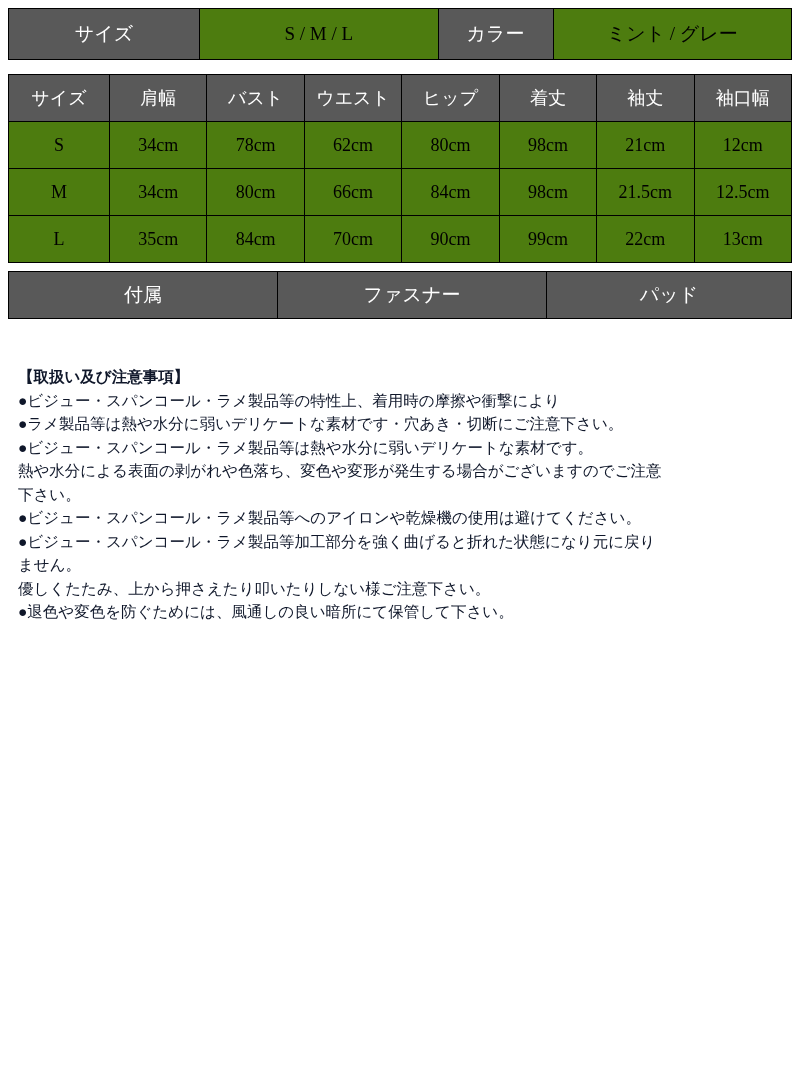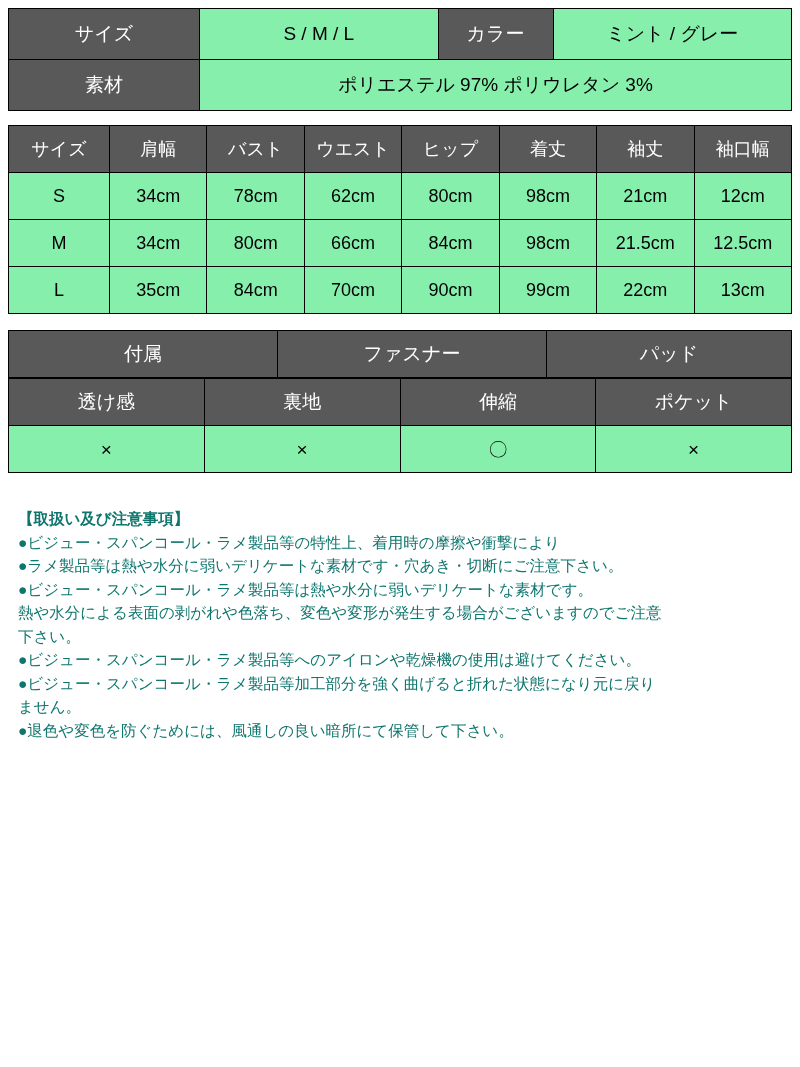--- a/index.html
+++ b/index.html
@@ -12,90 +12,87 @@
     height: 1067px;
     font-family: "Liberation Sans", sans-serif;
     color: #000000;
     position: relative;
   }
   .page {
     width: 672px;
     height: 1067px;
     box-sizing: border-box;
     padding: 8px 8px 0 8px;
+    font-family: Liberation Serif, serif;
   }
 
   table {
     border-collapse: collapse;
     width: 784px;
     table-layout: fixed;
   }
 
   
   td {
     border: 1px solid #000;
     text-align: center;
     vertical-align: middle;
     font-size: 19px;
     padding: 8px 2px;
-    background: #86efac;
+    background: #4d7c0f;
   }
   td.head {
     background: #595959;
     color: #ffffff;
     font-weight: normal;
   }
 
   
   .t-basic td { height: 34px; font-size: 19px; }
   .t-basic .lbl { width: 186px; }
 
   
   .t-meas { margin-top: 14px; }
   .t-meas td { height: 30px; font-size: 18px; }
   .t-meas tr.hdr td { background: #595959; color: #ffffff; }
 
   
-  .t-att { margin-top: 16px; }
+  .t-att { margin-top: 8px; }
   .t-att td { height: 30px; font-size: 19px; }
 
   
   .t-prop { margin-top: 0px; }
   .t-prop td { height: 30px; font-size: 19px; }
 
   .mark { font-size: 21px; line-height: 1; }
 
   
   .notes {
-    margin-top: 34px;
+    margin-top: 46px;
     padding-left: 10px;
     font-size: 15.5px;
     line-height: 1.52;
-    color: #0f766e;
+    color: #0f172a;
   }
   .notes .title { font-weight: bold; }
   .notes p { margin: 0; }
   .spacer { height: 360px; }
 </style>
 </head>
 <body>
 
 <div class="page">
 
   <table class="t-basic">
     <tbody>
       <tr>
         <td class="head lbl">サイズ</td>
         <td>S / M / L</td>
         <td class="head" style="width:110px;">カラー</td>
         <td>ミント / グレー</td>
-      </tr>
-      <tr>
-        <td class="head lbl">素材</td>
-        <td colspan="3">ポリエステル 97%  ポリウレタン 3%</td>
       </tr>
     </tbody>
   </table>
 
   <table class="t-meas">
     <tbody>
       <tr class="hdr">
         <td style="width:96px;">サイズ</td>
         <td>肩幅</td>
         <td>バスト</td>
@@ -141,42 +138,27 @@
   <table class="t-att">
     <tbody>
       <tr>
         <td class="head" style="width:264px;">付属</td>
         <td class="head" style="width:264px;">ファスナー</td>
         <td class="head">パッド</td>
       </tr>
     </tbody>
   </table>
 
-  <table class="t-prop">
-    <tbody>
-      <tr>
-        <td class="head">透け感</td>
-        <td class="head">裏地</td>
-        <td class="head">伸縮</td>
-        <td class="head">ポケット</td>
-      </tr>
-      <tr>
-        <td class="mark">×</td>
-        <td class="mark">×</td>
-        <td class="mark">〇</td>
-        <td class="mark">×</td>
-      </tr>
-    </tbody>
-  </table>
 
   <div class="notes">
     <p class="title">【取扱い及び注意事項】</p>
     <p>●ビジュー・スパンコール・ラメ製品等の特性上、着用時の摩擦や衝撃により</p>
     <p>●ラメ製品等は熱や水分に弱いデリケートな素材です・穴あき・切断にご注意下さい。</p>
     <p>●ビジュー・スパンコール・ラメ製品等は熱や水分に弱いデリケートな素材です。</p>
     <p>熱や水分による表面の剥がれや色落ち、変色や変形が発生する場合がございますのでご注意下さい。</p>
     <p>●ビジュー・スパンコール・ラメ製品等へのアイロンや乾燥機の使用は避けてください。</p>
     <p>●ビジュー・スパンコール・ラメ製品等加工部分を強く曲げると折れた状態になり元に戻りません。</p>
+    <p>優しくたたみ、上から押さえたり叩いたりしない様ご注意下さい。</p>
     <p>●退色や変色を防ぐためには、風通しの良い暗所にて保管して下さい。</p>
   </div>
 
   <div class="spacer"></div>
 </div>
 
 </body></html>

